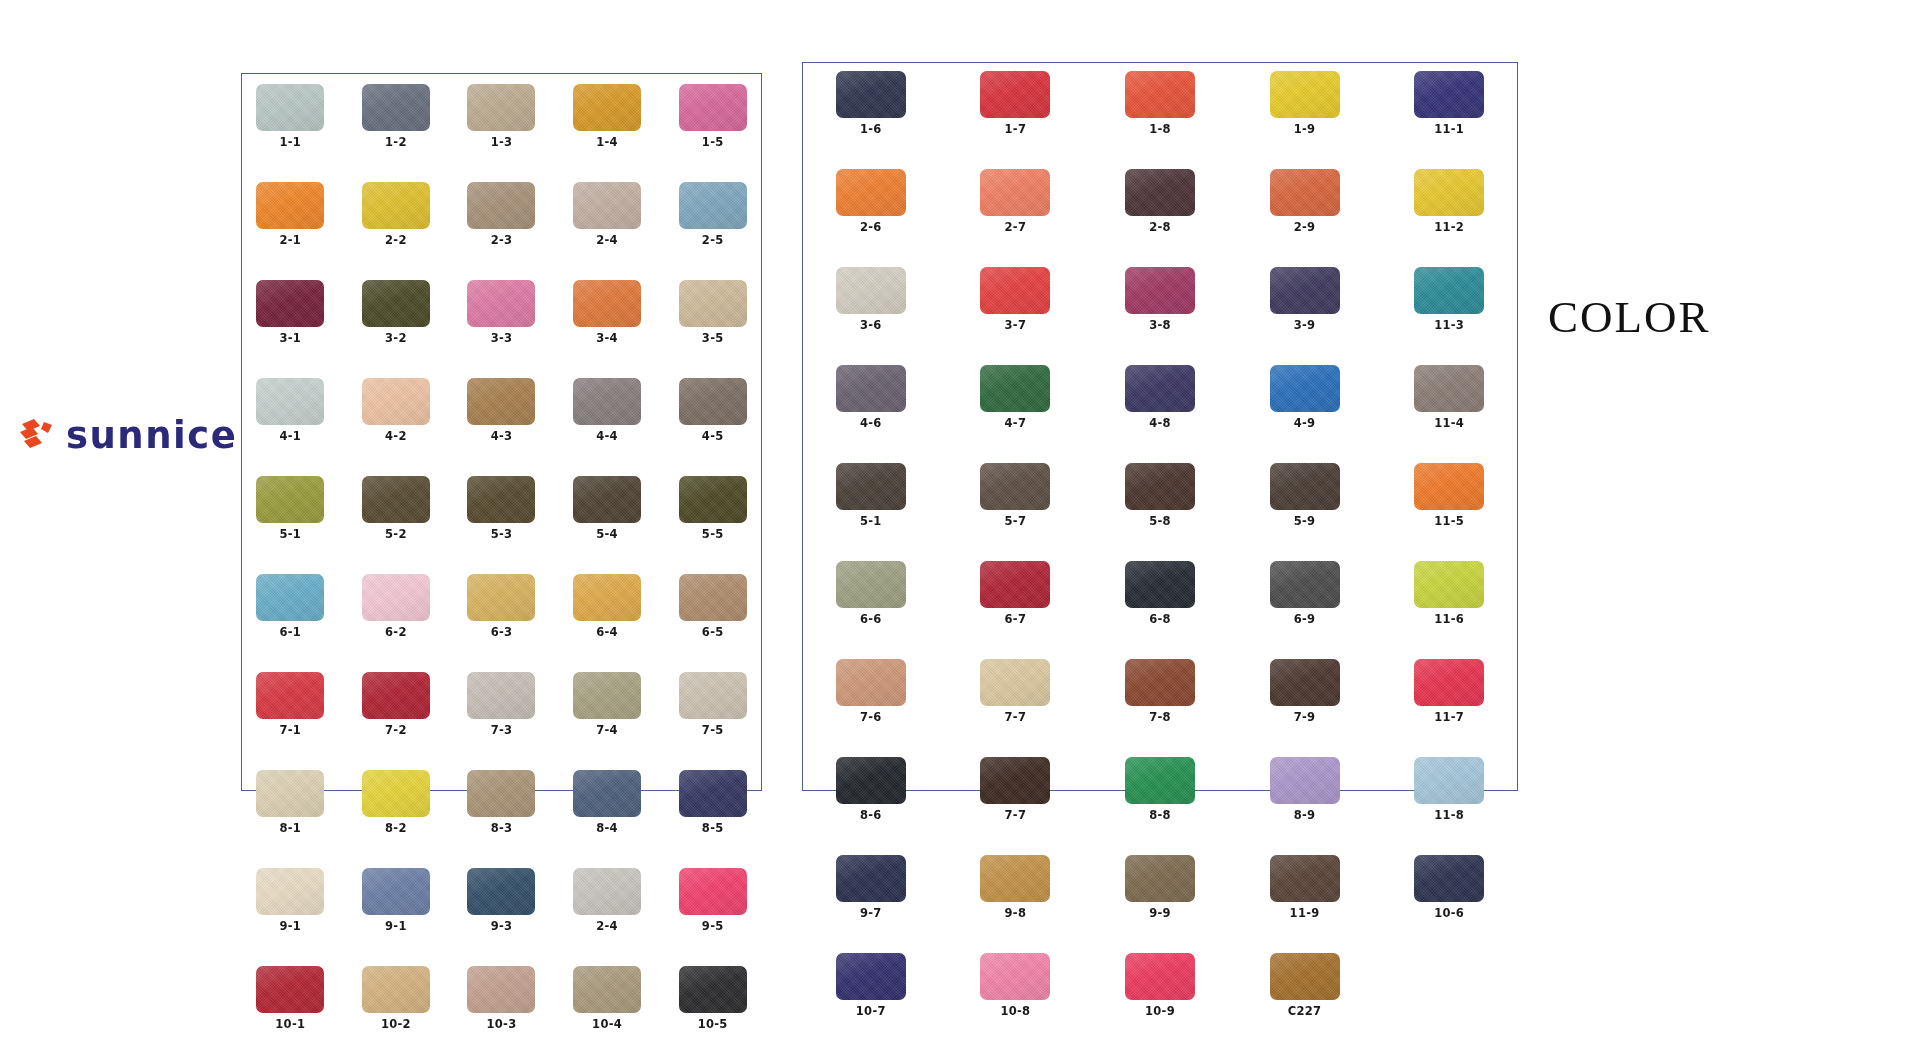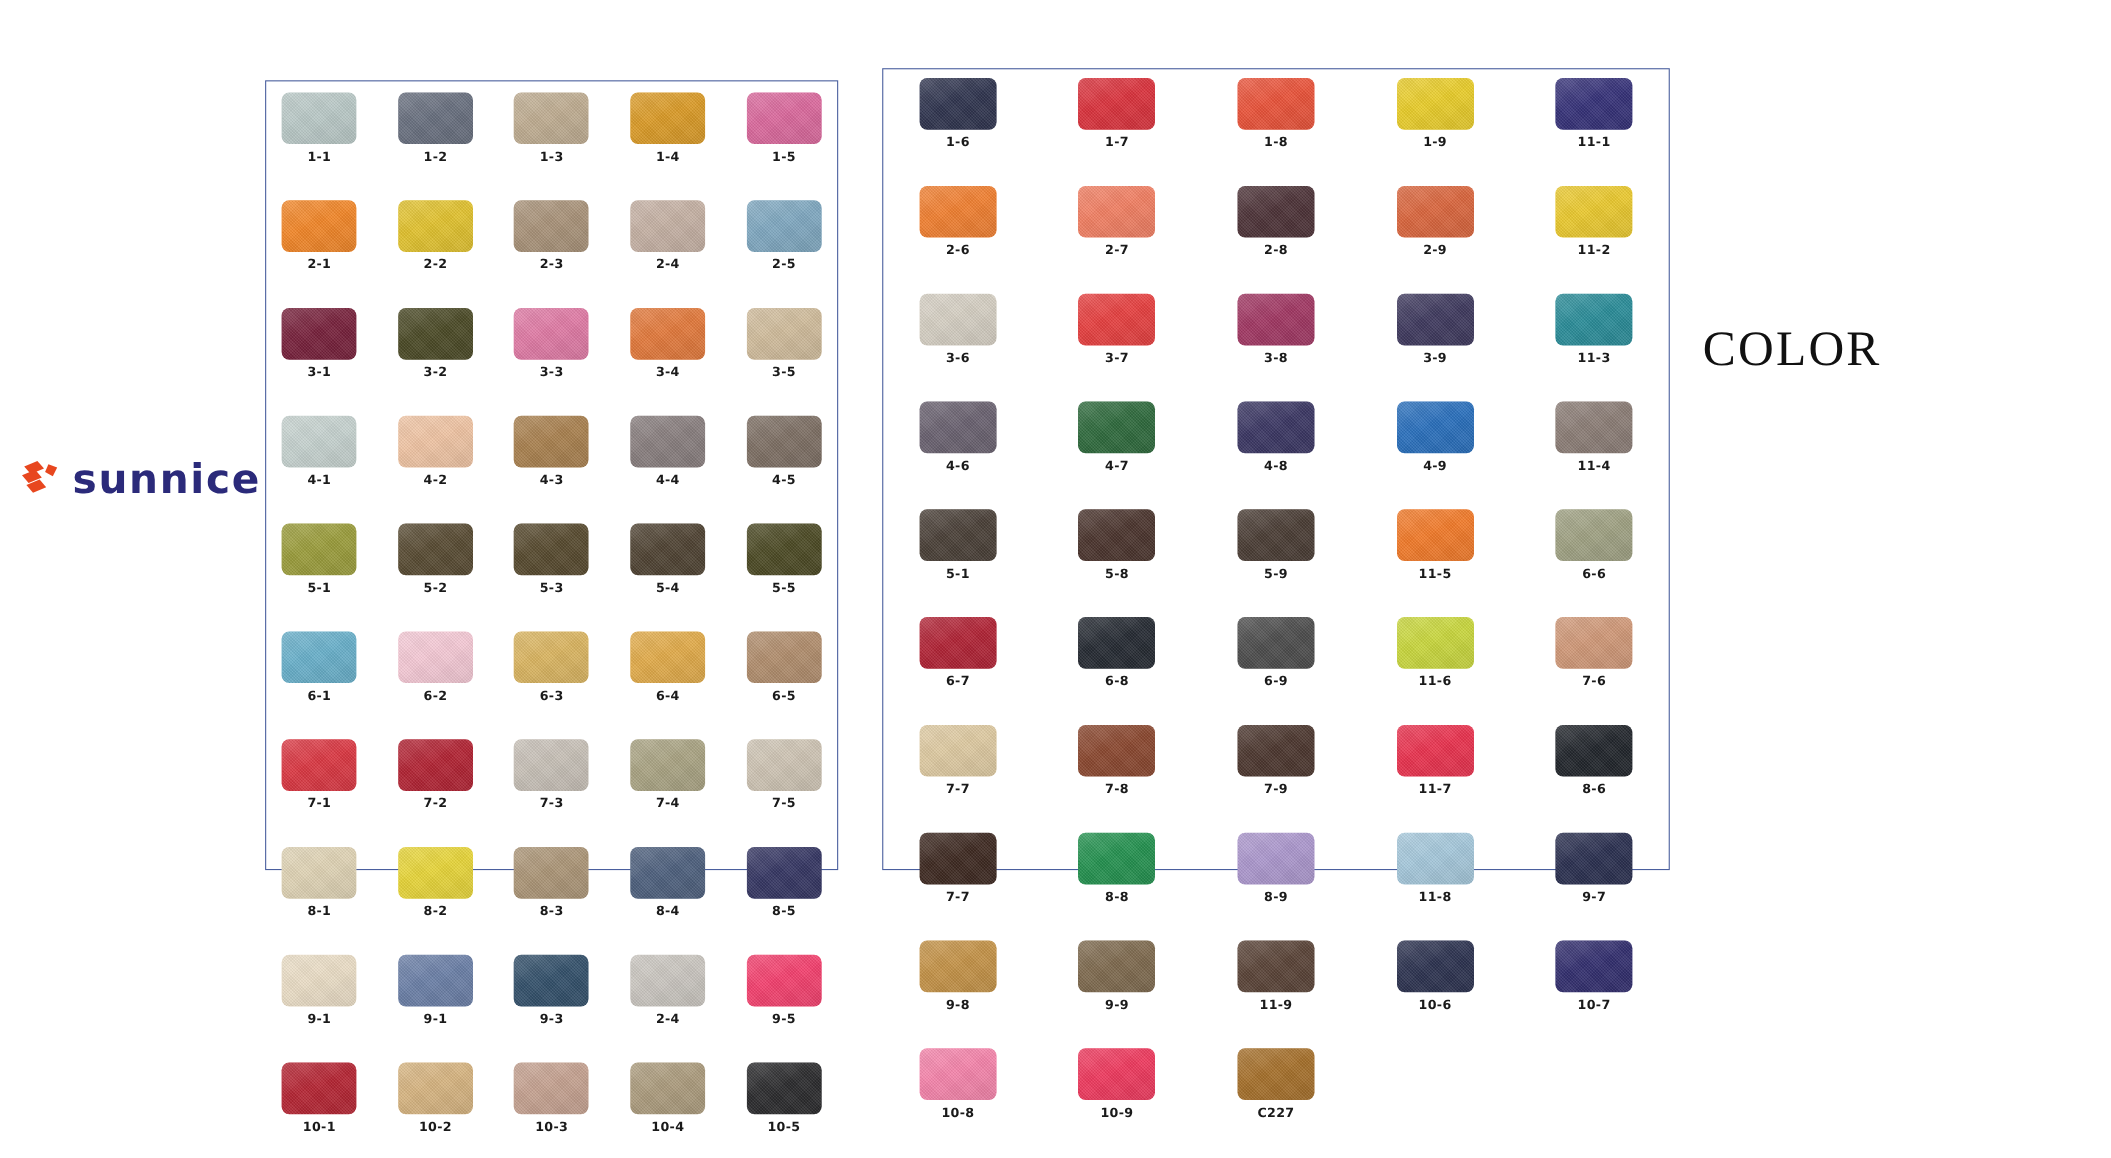--- a/index.html
+++ b/index.html
@@ -437,20 +437,24 @@
         </div>
         <div class="cell">
           <div class="chip" style="background: rgb(139, 125, 118);"></div>
           <div class="chip-label">11-4</div>
         </div>
         <div class="cell">
           <div class="chip" style="background: rgb(74, 64, 56);"></div>
           <div class="chip-label">5-1</div>
         </div>
         <div class="cell">
+          <div class="chip" style="background: rgb(94, 79, 69);"></div>
+          <div class="chip-label">5-7</div>
+        </div>
+        <div class="cell">
           <div class="chip" style="background: rgb(75, 53, 46);"></div>
           <div class="chip-label">5-8</div>
         </div>
         <div class="cell">
           <div class="chip" style="background: rgb(74, 61, 53);"></div>
           <div class="chip-label">5-9</div>
         </div>
         <div class="cell">
           <div class="chip" style="background: rgb(240, 122, 42);"></div>
           <div class="chip-label">11-5</div>

